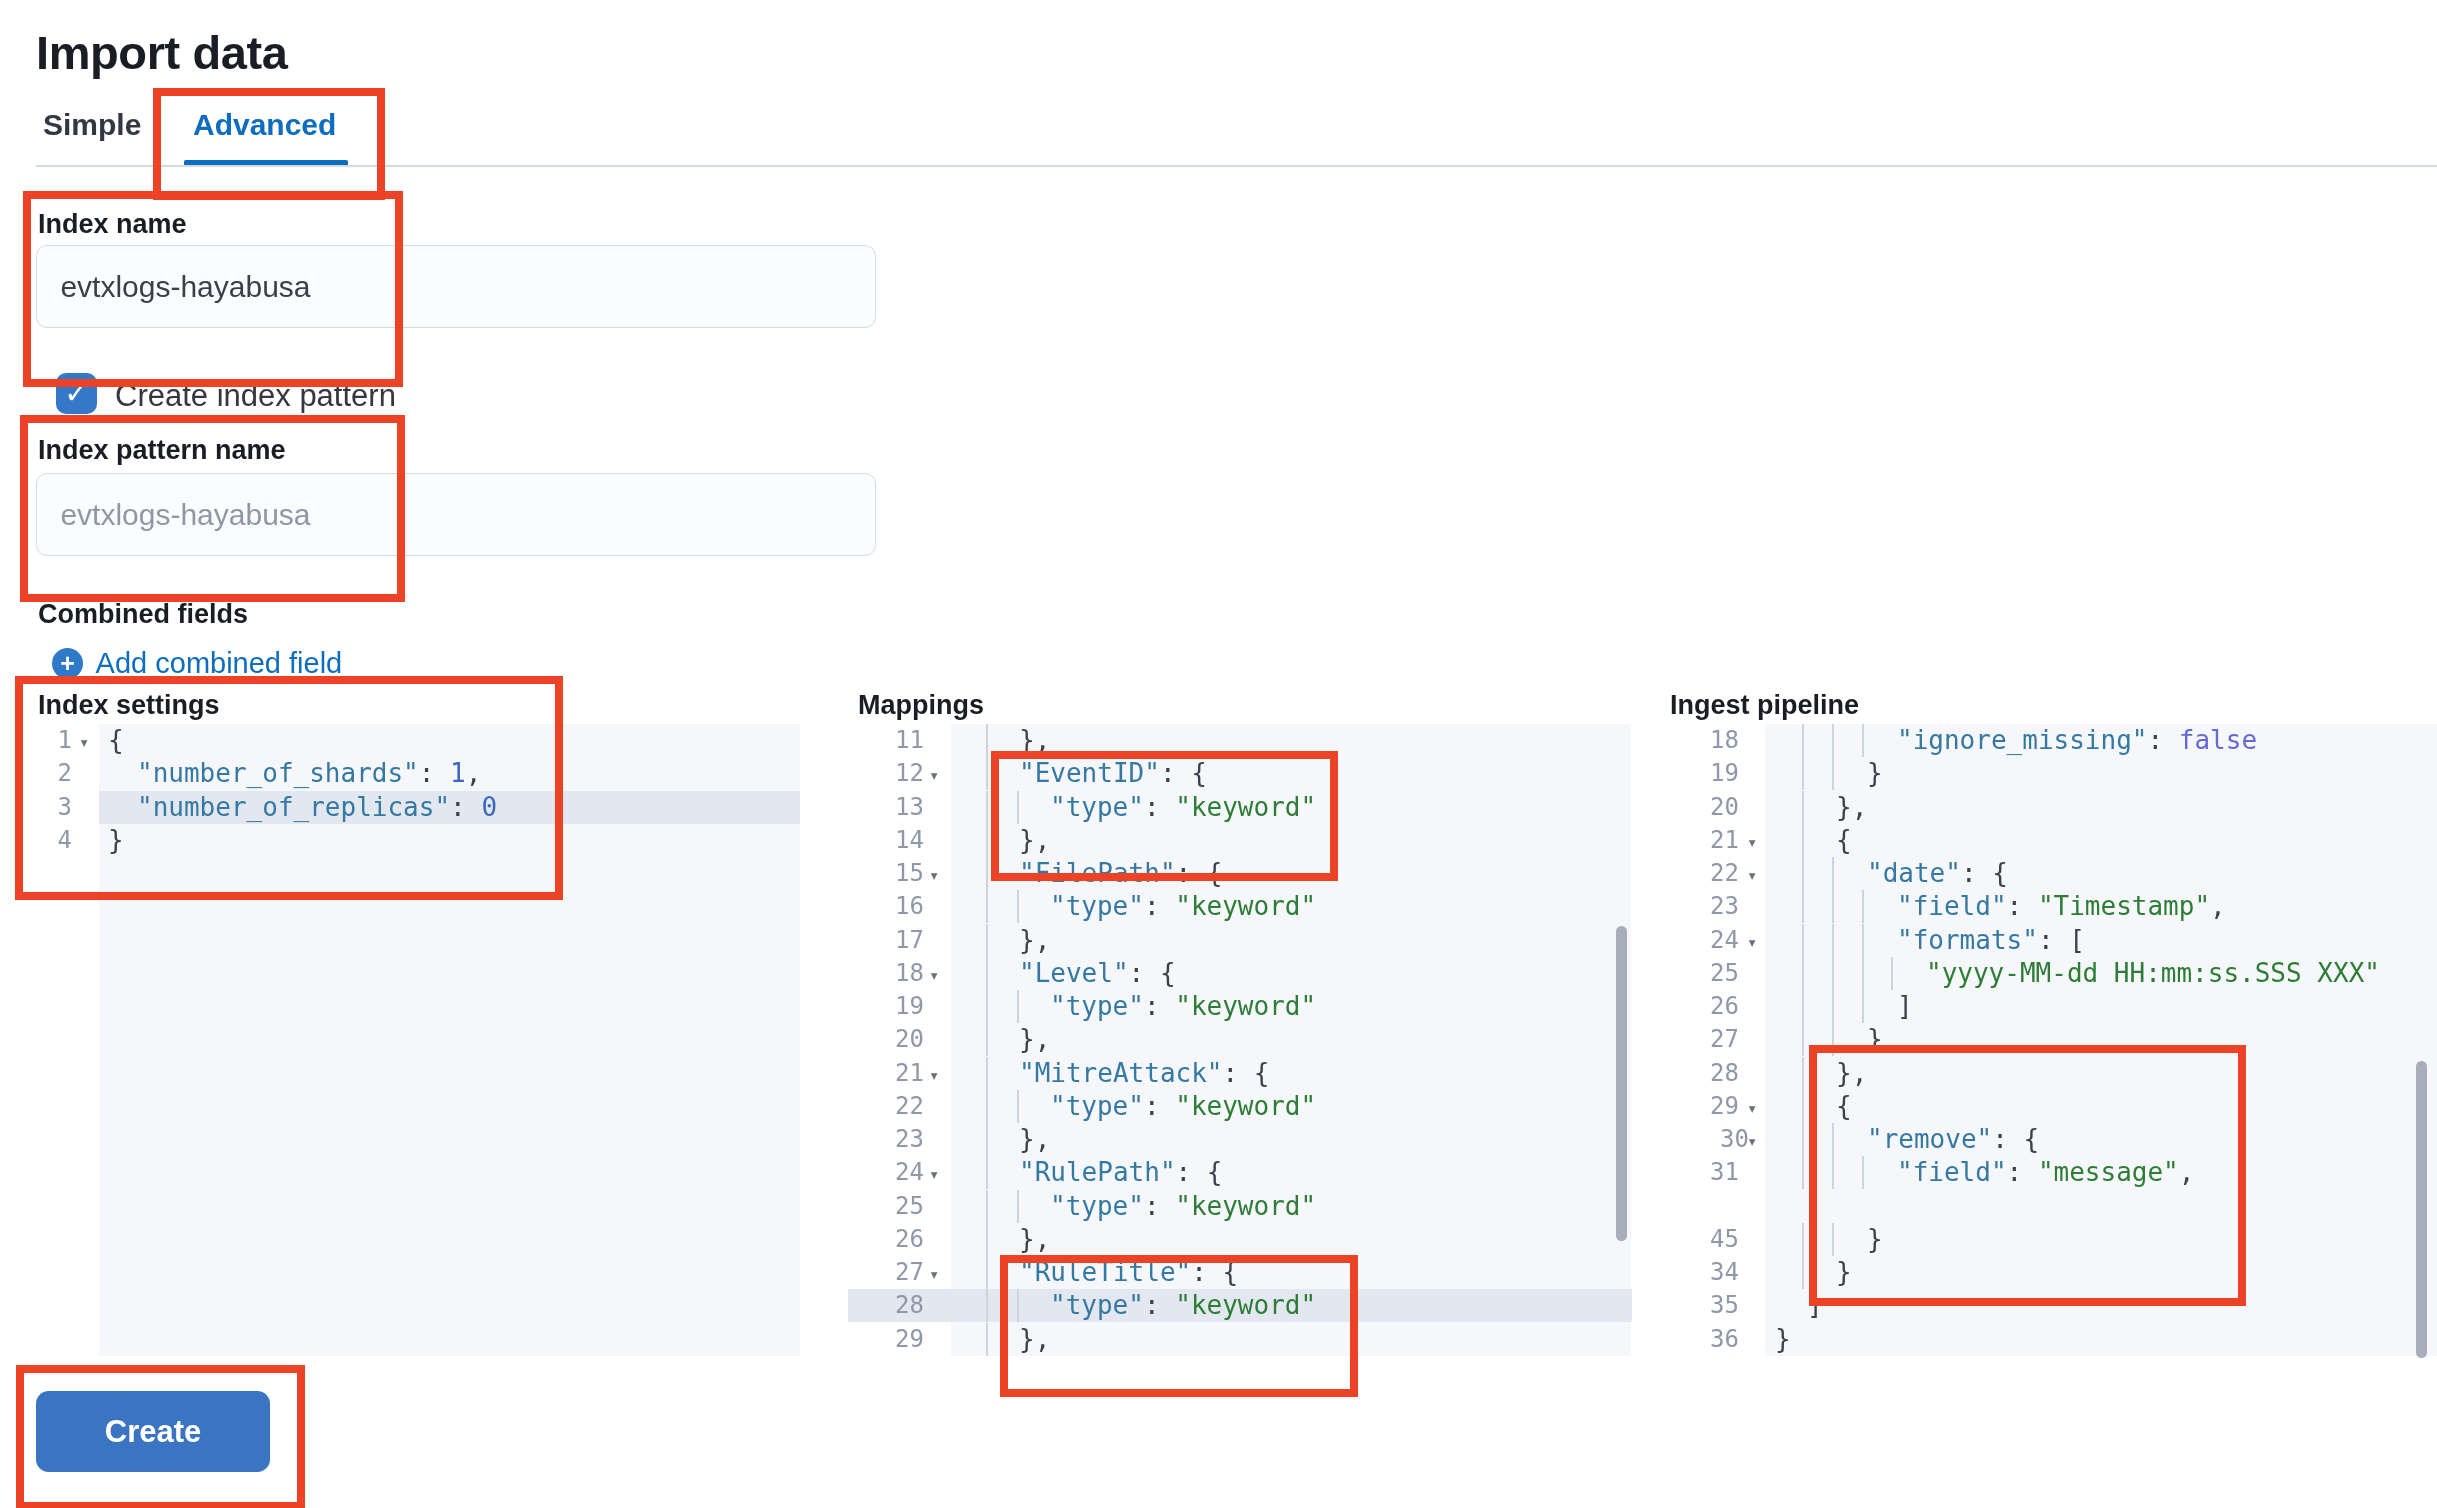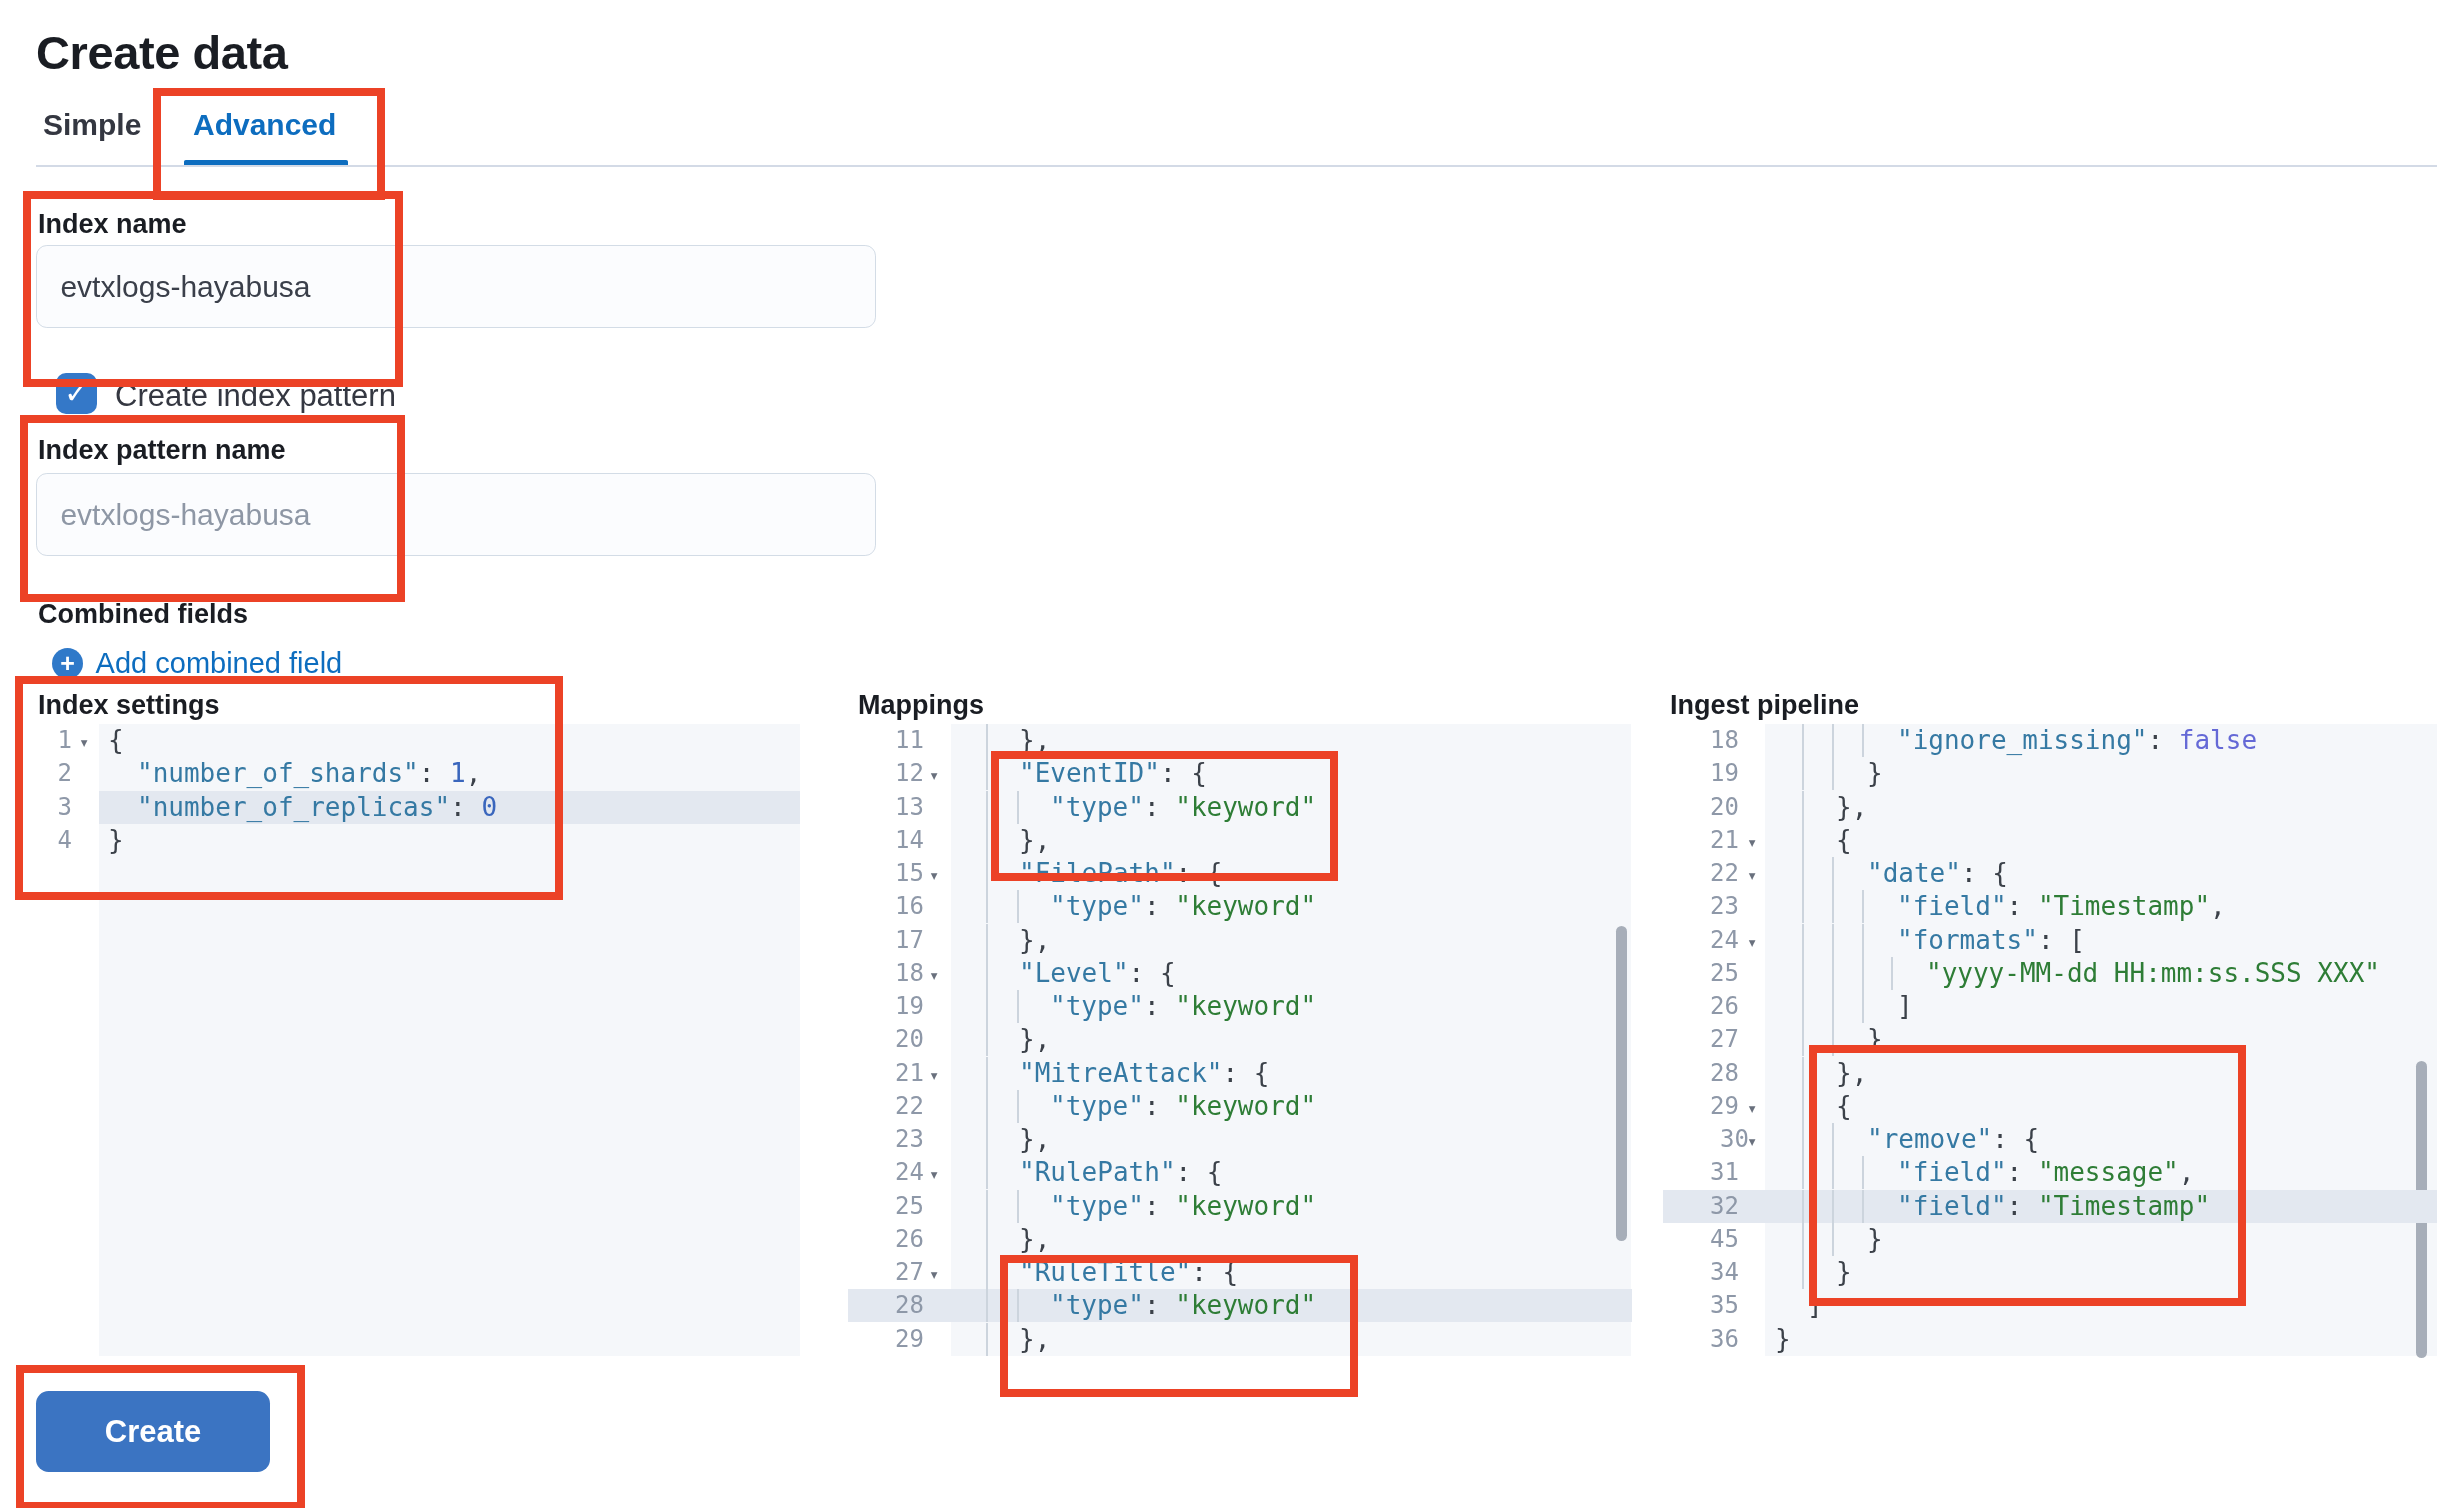--- a/index.html
+++ b/index.html
@@ -45,21 +45,21 @@
   .sb-thumb{position:absolute;width:10.8px;border-radius:6.3px;background:#99a1ad;opacity:.85;cursor:pointer;}
   .import-btn{left:36px;top:1391px;width:234px;height:81px;background:var(--btn-blue);border:none;border-radius:12.6px;
               color:#fff;font-family:inherit;font-size:31px;font-weight:700;cursor:pointer;}
   .ann{position:absolute;border:8px solid var(--red);pointer-events:none;z-index:50;}
 </style>
 </head>
 <body>
 
 <div id="screen">
 
-  <div class="abs page-title">Create data</div>
+  <div class="abs page-title">Import data</div>
 
   <div class="abs tab tab-simple">Simple</div>
   <div class="abs tab tab-advanced">Advanced</div>
   <div class="abs tab-underline"></div>
   <div class="abs tabs-divider"></div>
 
   <div class="abs form-label" style="left:38px;top:209px;">Index name</div>
   <input class="text-input" style="left: 36px; top: 245px;" type="text" value="evtxlogs-hayabusa">
 
   <div class="abs checkbox">
@@ -300,28 +300,20 @@
         <div class="guide" style="left: 139px;"></div>
         <div class="guide" style="left: 169px;"></div>
         <div class="code" style="left: 204px;"><span class="c-k">"remove"</span><span class="c-p">: </span><span class="c-p">{</span></div>
       </div>
       <div class="row" style="top: 432px;">
         <div class="num" style="left: 0px; width: 76px;">31</div>
         <div class="guide" style="left: 139px;"></div>
         <div class="guide" style="left: 169px;"></div>
         <div class="guide" style="left: 199px;"></div>
         <div class="code" style="left: 234px;"><span class="c-k">"field"</span><span class="c-p">: </span><span class="c-s">"message"</span><span class="c-p">,</span></div>
-      </div>
-      <div class="row" style="top: 466px;">
-        <div class="hlband" style="left: 0px; width: 775px;"></div>
-        <div class="num" style="left: 0px; width: 76px;">32</div>
-        <div class="guide" style="left: 139px;"></div>
-        <div class="guide" style="left: 169px;"></div>
-        <div class="guide" style="left: 199px;"></div>
-        <div class="code" style="left: 234px;"><span class="c-k">"field"</span><span class="c-p">: </span><span class="c-s">"Timestamp"</span></div>
       </div>
       <div class="row" style="top: 499px;">
         <div class="num" style="left: 0px; width: 76px;">45</div>
         <div class="guide" style="left: 139px;"></div>
         <div class="guide" style="left: 169px;"></div>
         <div class="code" style="left: 204px;"><span class="c-p">}</span></div>
       </div>
       <div class="row" style="top: 532px;">
         <div class="num" style="left: 0px; width: 76px;">34</div>
         <div class="guide" style="left: 139px;"></div>

